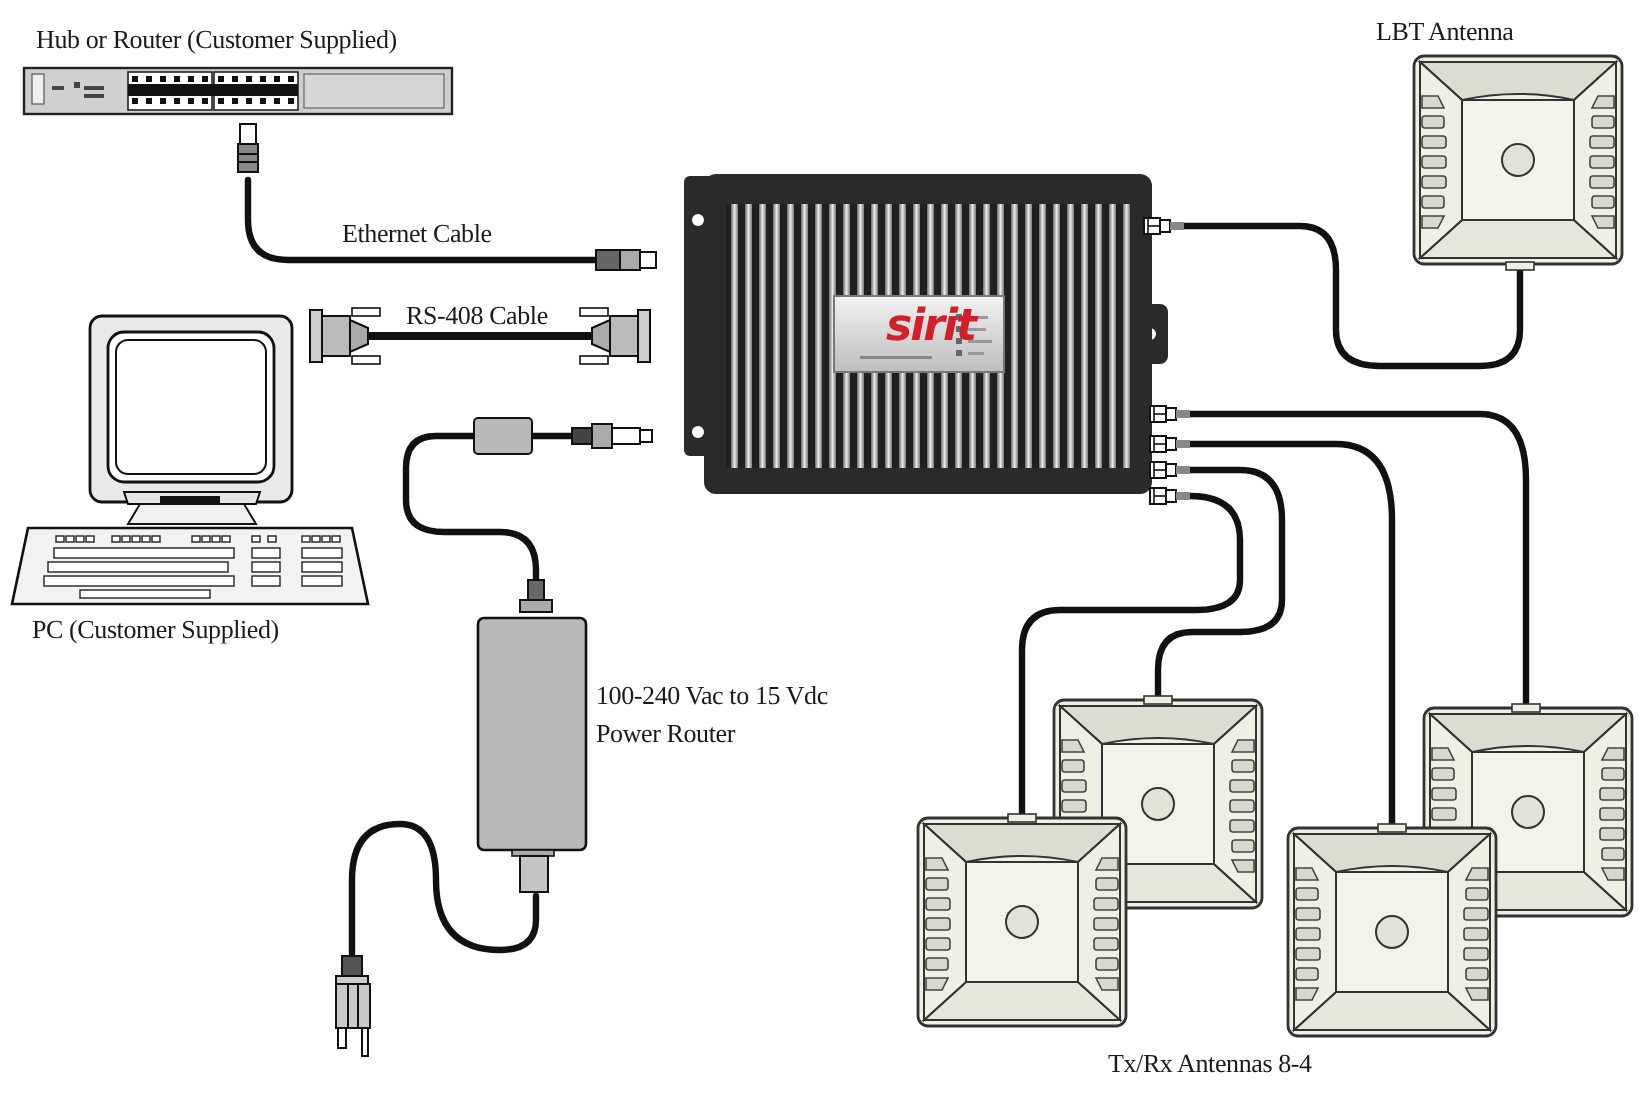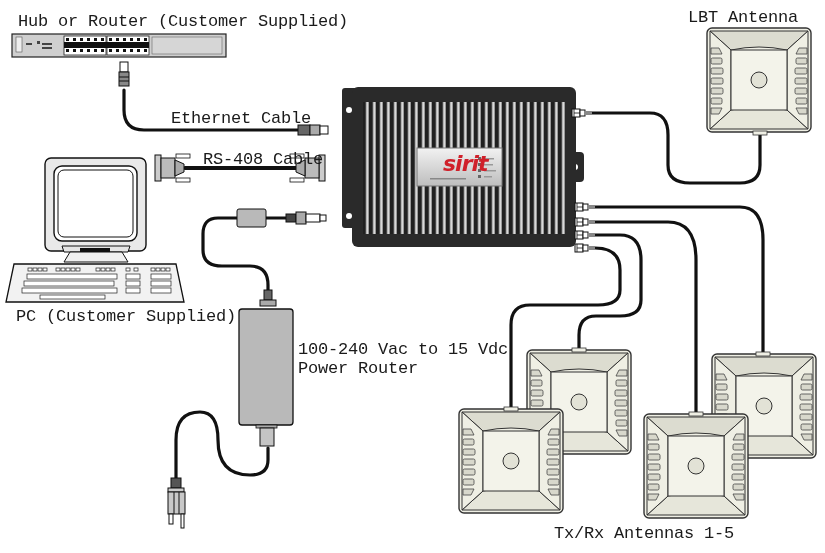--- a/index.html
+++ b/index.html
@@ -1,18 +1,18 @@
 <!DOCTYPE html>
 <html><head>
   <meta charset="utf-8">
   <style>
     html, body { margin: 0; padding: 0; background: #ffffff; }
     body { width: 825px; height: 553px; position: relative; overflow: hidden; font-family: "DejaVu Sans", sans-serif; }
     svg#diagram { position: absolute; left: 0; top: 0; }
-    .lbl { position: absolute; font-family: Liberation Mono, monospace; font-size: 17px; color: #1a1a1a; white-space: nowrap; letter-spacing: -0.2px; }
+    .lbl { position: absolute; font-family: Liberation Serif, serif; font-size: 13px; color: #1a1a1a; white-space: nowrap; letter-spacing: -0.2px; }
     .logo { position: absolute; font-family: "DejaVu Sans", sans-serif; font-weight: bold; font-style: italic; font-size: 22px; color: #d0202a; letter-spacing: -1px; }
   </style>
 </head>
 <body>
 
 <svg id="diagram" width="825" height="553" viewBox="0 0 825 553" xmlns="http://www.w3.org/2000/svg">
   <defs>
     <linearGradient id="finGrad" x1="0" y1="0" x2="1" y2="0">
       <stop offset="0" stop-color="#6d6d6d"></stop>
       <stop offset="0.5" stop-color="#e8e8e8"></stop>
@@ -272,14 +272,14 @@
   </g>
 </svg>
 
 <div class="lbl" style="left:18px; top:12px;">Hub or Router (Customer Supplied)</div>
 <div class="lbl" style="left:171px; top:109px;">Ethernet Cable</div>
 <div class="lbl" style="left:203px; top:150px;">RS-408 Cable</div>
 <div class="lbl" style="left:16px; top:307px;">PC (Customer Supplied)</div>
 <div class="lbl" style="left:298px; top:340px;">100-240 Vac to 15 Vdc</div>
 <div class="lbl" style="left:298px; top:359px;">Power Router</div>
 <div class="lbl" style="left:688px; top:8px;">LBT Antenna</div>
-<div class="lbl" style="left:554px; top:524px;">Tx/Rx Antennas 1-5</div>
+<div class="lbl" style="left:554px; top:524px;">Tx/Rx Antennas 8-4</div>
 <div class="logo" style="left:443px; top:151px;">sirit</div>
 
 </body></html>

